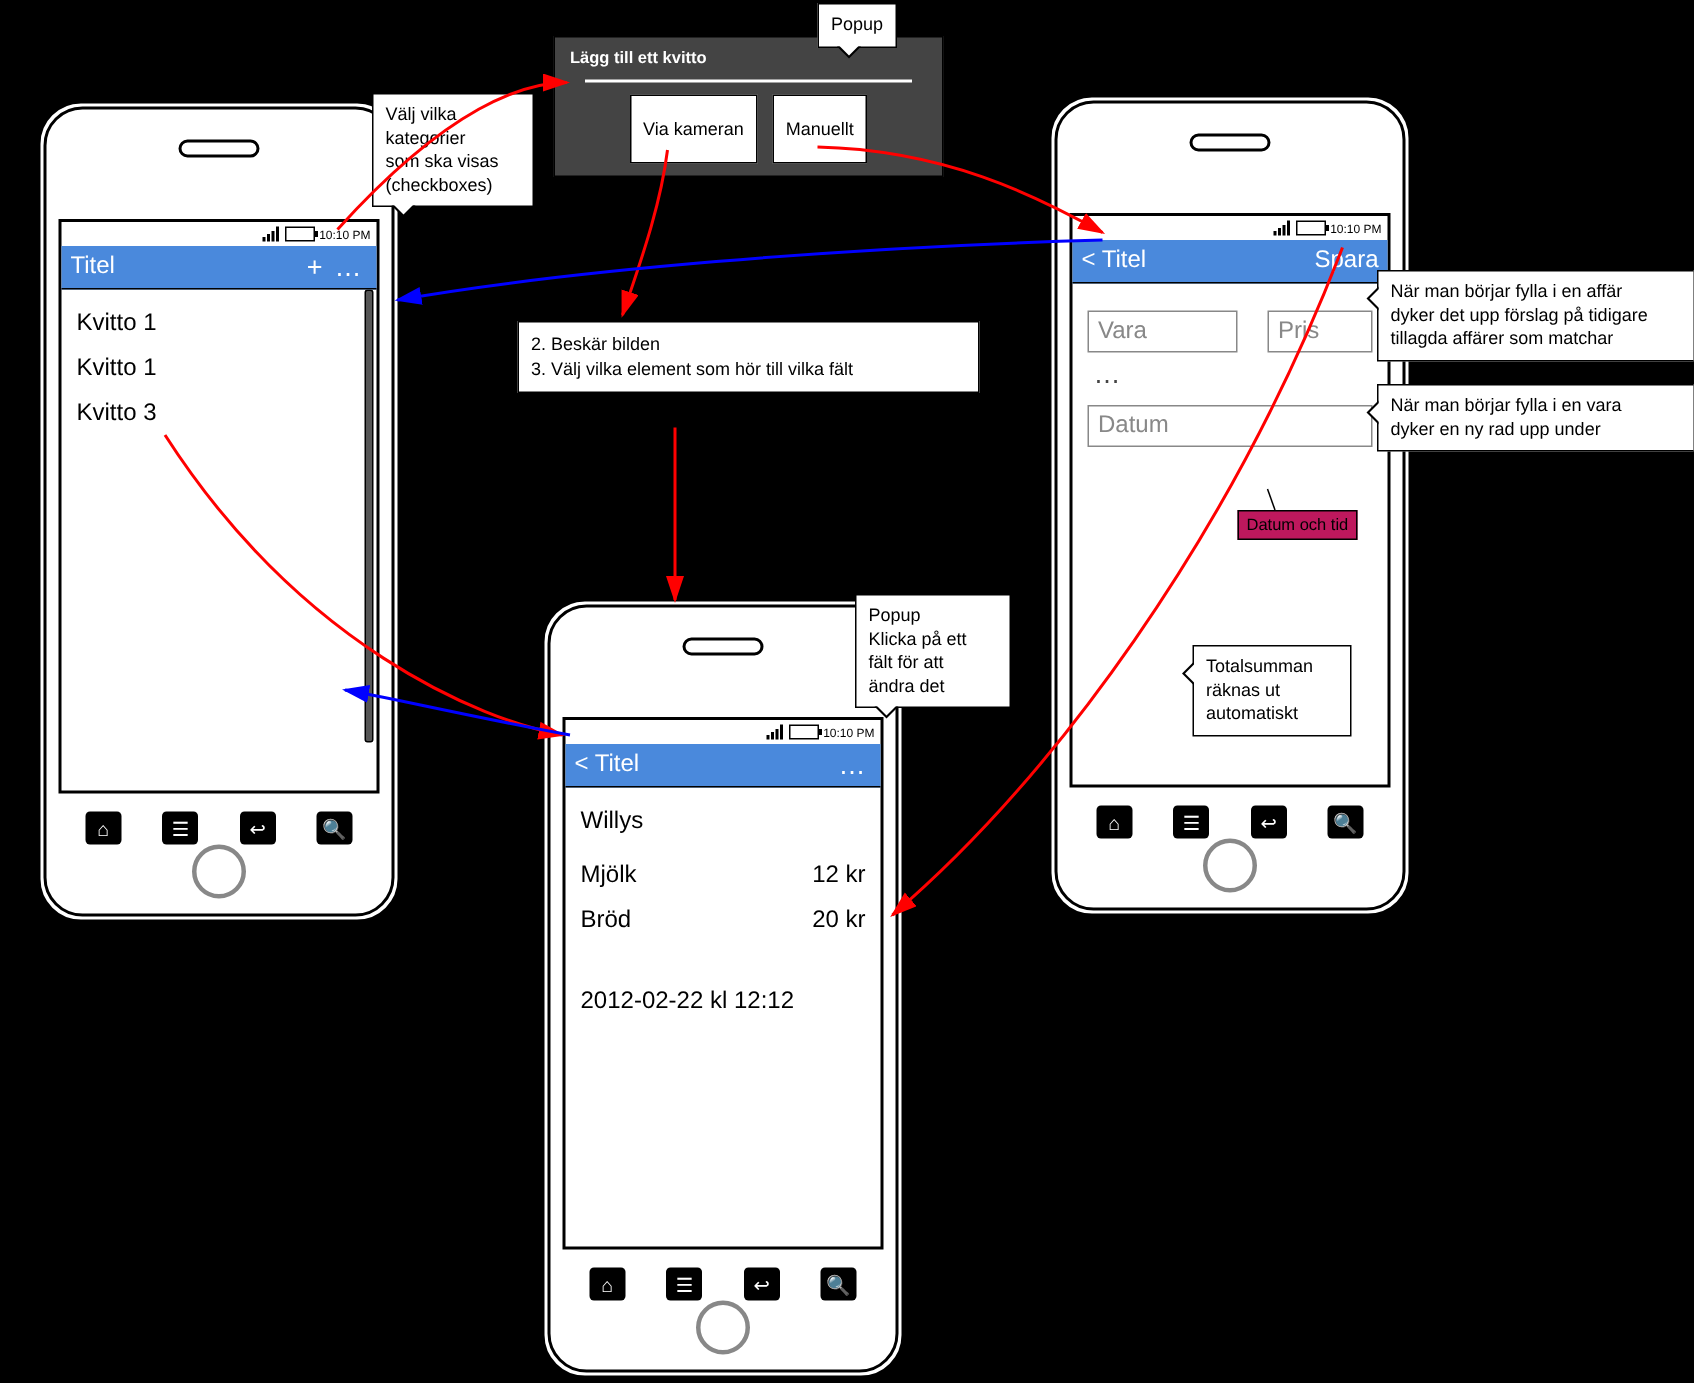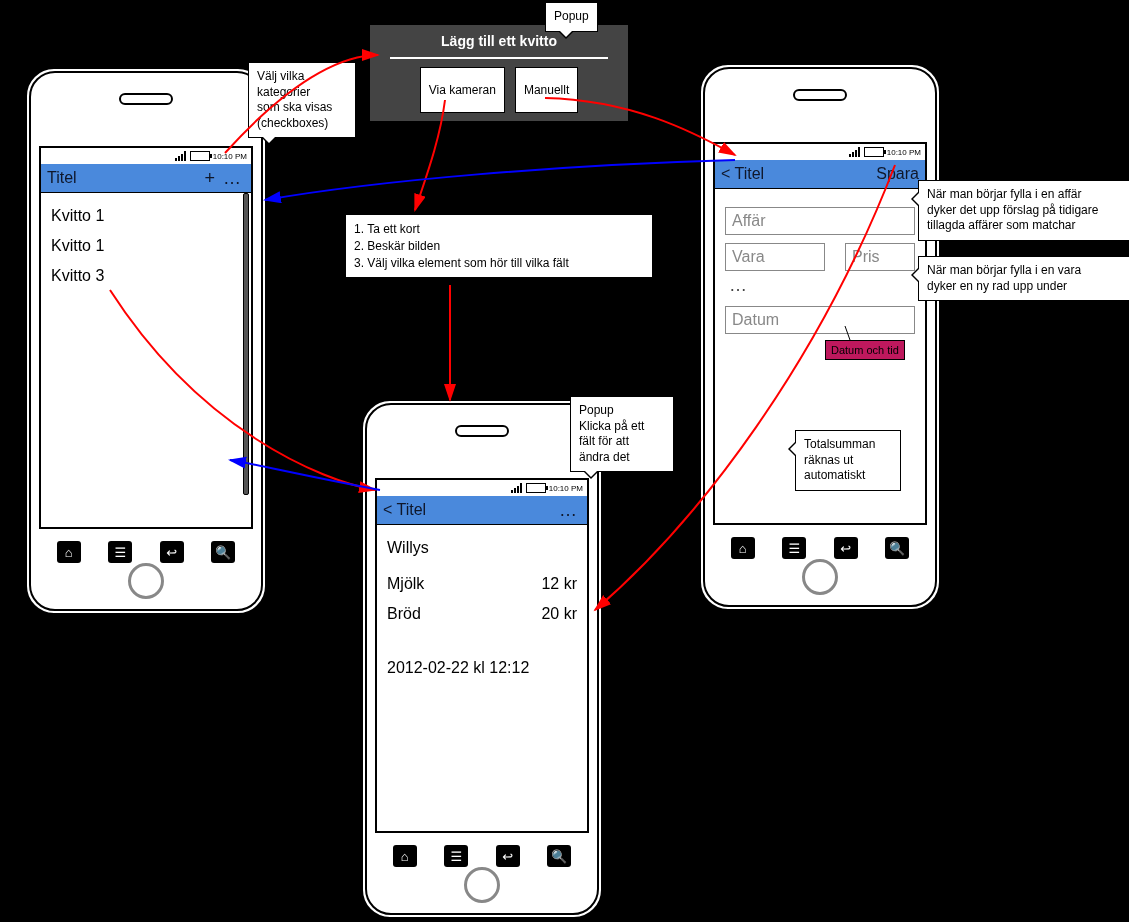--- a/index.html
+++ b/index.html
@@ -6,35 +6,35 @@
 .phone{position:absolute;background:#fff;border:3px solid #000;border-radius:30px;padding:2px;}
 .phone-inner{background:#fff;border:2px solid #000;border-radius:26px;width:100%;height:100%;box-sizing:border-box;position:relative;overflow:hidden;}
 .ear{position:absolute;top:20px;left:50%;transform:translateX(-50%);width:50px;height:8px;border:2px solid #000;border-radius:6px;}
 .screen{position:absolute;top:54px;left:8px;right:8px;bottom:80px;border:2px solid #000;background:#fff;display:flex;flex-direction:column;margin-top:19px;}
 .status-bar{height:16px;display:flex;justify-content:flex-end;align-items:center;gap:3px;padding:0 4px;font-size:8px;color:#000;}
 .sig{width:12px;height:10px;display:inline-block;position:relative;}
 .sig span{position:absolute;bottom:0;width:2px;background:#000;}
 .sig .b1{left:0;height:3px;} .sig .b2{left:3px;height:5px;} .sig .b3{left:6px;height:7px;} .sig .b4{left:9px;height:10px;}
 .batt{width:18px;height:8px;border:1px solid #000;position:relative;display:inline-block;}
 .batt:after{content:'';position:absolute;right:-3px;top:2px;width:2px;height:4px;background:#000;}
-.title-bar{background:#4a89dc;height:28px;display:flex;align-items:center;padding:0 6px;font-size:16px;color:#0f172a;border-bottom:1px solid #000;}
+.title-bar{background:#4a89dc;height:28px;display:flex;align-items:center;padding:0 6px;font-size:16px;color:#ffffff;border-bottom:1px solid #000;}
 .title-bar .spacer{flex:1;}
 .title-bar .icn{font-size:18px;padding:0 4px;line-height:1;cursor:default;}
 .content{flex:1;padding:8px 10px;font-size:16px;color:#000;position:relative;overflow:hidden;}
 .scroll-thumb{position:absolute;right:2px;top:0;width:4px;height:300px;background:#555;border:1px solid #000;border-radius:2px;}
 .row{padding:6px 0;font-size:16px;}
 .row-flex{display:flex;justify-content:space-between;padding:6px 0;font-size:16px;}
 .input{border:1px solid #888;color:#888;padding:4px 6px;margin:4px 0;font-size:16px;}
 .input-row{display:flex;gap:20px;}
 .input-row .input{flex:1;}
 .soft-keys{position:absolute;bottom:46px;left:12px;right:12px;display:flex;justify-content:space-around;}
 .sk{width:24px;height:22px;background:#000;color:#fff;display:flex;align-items:center;justify-content:center;font-size:13px;border-radius:3px;}
 .home-btn{position:absolute;bottom:10px;left:50%;transform:translateX(-50%);width:30px;height:30px;border:3px solid #888;border-radius:50%;}
 .popup-dark{position:absolute;background:#444;border:1px solid #000;padding:8px 10px;color:#fff;}
-.popup-dark .pt{text-align:center;font-size:14px;font-weight:bold;padding-bottom:6px;}
+.popup-dark .pt{text-align:left;font-size:11px;font-weight:bold;padding-bottom:6px;}
 .popup-dark hr{border:none;border-top:2px solid #fff;margin:2px 10px 8px;}
 .popup-dark .btns{display:flex;gap:10px;justify-content:center;}
 .popup-dark .btn{background:#fff;border:1px solid #000;padding:15px 8px;font-size:12px;color:#000;}
 .callout{position:absolute;background:#fff;border:1px solid #000;padding:6px 8px;font-size:12px;color:#000;line-height:1.3;}
 .callout:after{content:'';position:absolute;width:0;height:0;}
 .callout.tail-bottom:after{bottom:-8px;left:12px;border-left:8px solid transparent;border-right:8px solid transparent;border-top:8px solid #000;}
 .callout.tail-bottom:before{content:'';position:absolute;bottom:-6px;left:13px;width:0;height:0;border-left:7px solid transparent;border-right:7px solid transparent;border-top:7px solid #fff;z-index:1;}
 .callout.tail-left:after{left:-8px;top:10px;border-top:8px solid transparent;border-bottom:8px solid transparent;border-right:8px solid #000;}
 .callout.tail-left:before{content:'';position:absolute;left:-6px;top:11px;width:0;height:0;border-top:7px solid transparent;border-bottom:7px solid transparent;border-right:7px solid #fff;z-index:1;}
 .notebox{position:absolute;background:#fff;border:1px solid #000;padding:6px 8px;font-size:12px;line-height:1.4;}
@@ -138,21 +138,20 @@
           </span>
       <span class="batt"></span>
       <span>10:10 PM</span>
     </div>
     <div class="title-bar">
       <span>&lt; Titel</span>
       <span class="spacer"></span>
       <span>Spara</span>
     </div>
     <div class="content" style="padding-top:14px;">
-      <div class="input">Affär</div>
       <div class="input-row">
         <div class="input">Vara</div>
         <div class="input" style="flex:0 0 56px;">Pris</div>
       </div>
       <div style="padding:0 4px;font-size:18px;color:#444;">…</div>
       <div class="input" style="margin-top:10px;">Datum</div>
     </div>
   </div>
   <div class="soft-keys">
     <div class="sk">⌂</div>
@@ -174,21 +173,20 @@
 </div>
 
 <div class="callout tail-bottom" style="left:248px;top:62px;width:90px;white-space:pre-line;">Välj vilka
 kategorier
 som ska visas
 (checkboxes)</div>
 
 <div class="callout tail-bottom" style="left:545px;top:2px;">Popup</div>
 
 <div class="notebox" style="left:345px;top:214px;width:290px;">
-  <div>1. Ta ett kort</div>
   <div>2. Beskär bilden</div>
   <div>3. Välj vilka element som hör till vilka fält</div>
 </div>
 
 <div class="callout tail-bottom" style="left:570px;top:396px;width:86px;white-space:pre-line;">Popup
 Klicka på ett
 fält för att
 ändra det</div>
 
 <div class="callout tail-left" style="left:918px;top:180px;width:200px;white-space:pre-line;">När man börjar fylla i en affär

